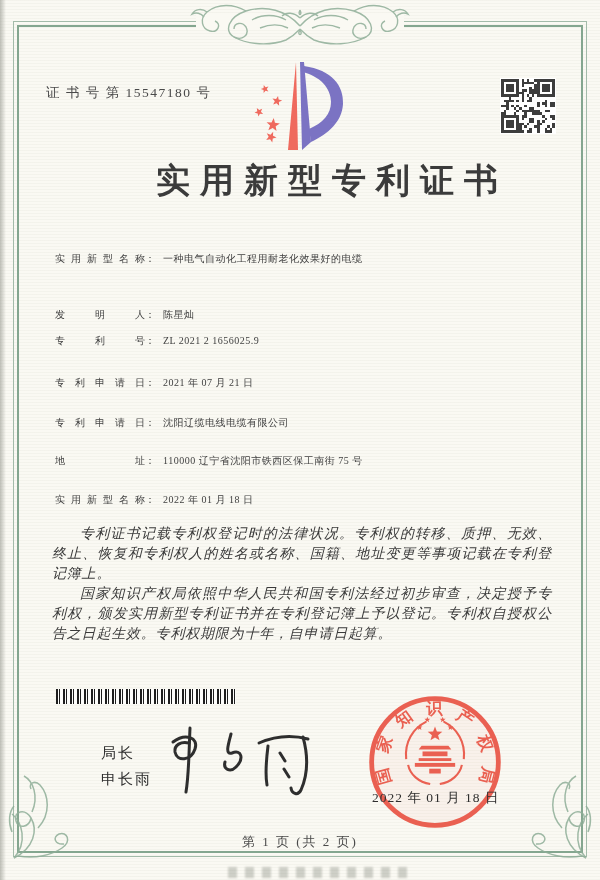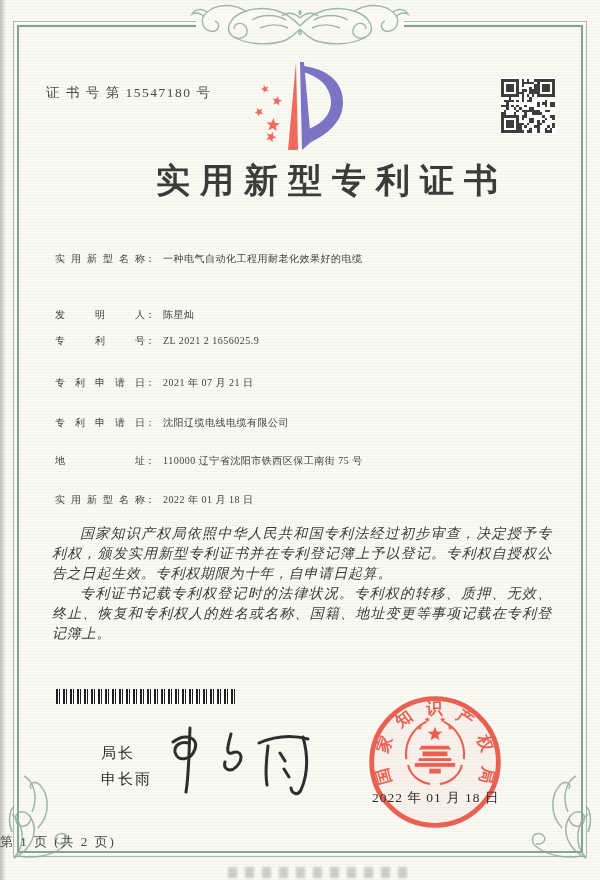--- a/index.html
+++ b/index.html
@@ -60,21 +60,21 @@
     background:repeating-linear-gradient(90deg,
       #1e1e1e 0 2px,#fdfdfb 2px 3px,#1e1e1e 3px 4px,#fdfdfb 4px 7px,
       #1e1e1e 7px 9px,#fdfdfb 9px 10px,#1e1e1e 10px 11px,#fdfdfb 11px 14px);}
   .officer{position:absolute;left:57px;top:740px;
     font-family:"Liberation Sans","DejaVu Sans",sans-serif;
     font-size:15px;color:#2d2d2d;letter-spacing:2px;line-height:26px;margin-left:44px;}
   .signature{position:absolute;left:135px;top:712px;width:210px;height:100px;}
   .seal{position:absolute;left:363px;top:690px;width:144px;height:144px;opacity:.88;}
   .seal-date{position:absolute;left:372px;top:789px;font-size:13.5px;
     color:#2e2e2e;letter-spacing:1px;}
-  .footer{position:absolute;left:0;top:833px;width:100%;text-align:left;
+  .footer{position:absolute;left:0;top:833px;width:100%;text-align:center;
     font-size:13px;letter-spacing:2px;color:#4a4a4a;}
   .ghost{position:absolute;left:228px;top:867px;width:185px;height:11px;
     background:repeating-linear-gradient(90deg,rgba(125,130,118,.35) 0 9px,transparent 9px 17px);
     filter:blur(1px);}
 </style>
 </head>
 <body>
 
 <div id="cert">
 
@@ -597,22 +597,22 @@
     <span class="flabel">专利申请日</span><span class="colon">：</span><span class="fvalue">沈阳辽缆电线电缆有限公司</span>
   </div>
   <div class="field-row" style="top:454px">
     <span class="flabel">地址</span><span class="colon">：</span><span class="fvalue">110000 辽宁省沈阳市铁西区保工南街 75 号</span>
   </div>
   <div class="field-row" style="top:493px">
     <span class="flabel">实用新型名称</span><span class="colon">：</span><span class="fvalue">2022 年 01 月 18 日</span>
   </div>
 
   <div class="paras">
+    <p>专利证书记载专利权登记时的法律状况。专利权的转移、质押、无效、终止、恢复和专利权人的姓名或名称、国籍、地址变更等事项记载在专利登记簿上。</p>
     <p>国家知识产权局依照中华人民共和国专利法经过初步审查，决定授予专利权，颁发实用新型专利证书并在专利登记簿上予以登记。专利权自授权公告之日起生效。专利权期限为十年，自申请日起算。</p>
-    <p>专利证书记载专利权登记时的法律状况。专利权的转移、质押、无效、终止、恢复和专利权人的姓名或名称、国籍、地址变更等事项记载在专利登记簿上。</p>
   </div>
 
   <div class="barcode"></div>
 
   <div class="officer">
     <div>局长</div>
     <div>申长雨</div>
   </div>
 
   <svg class="signature" viewBox="0 0 210 100">

